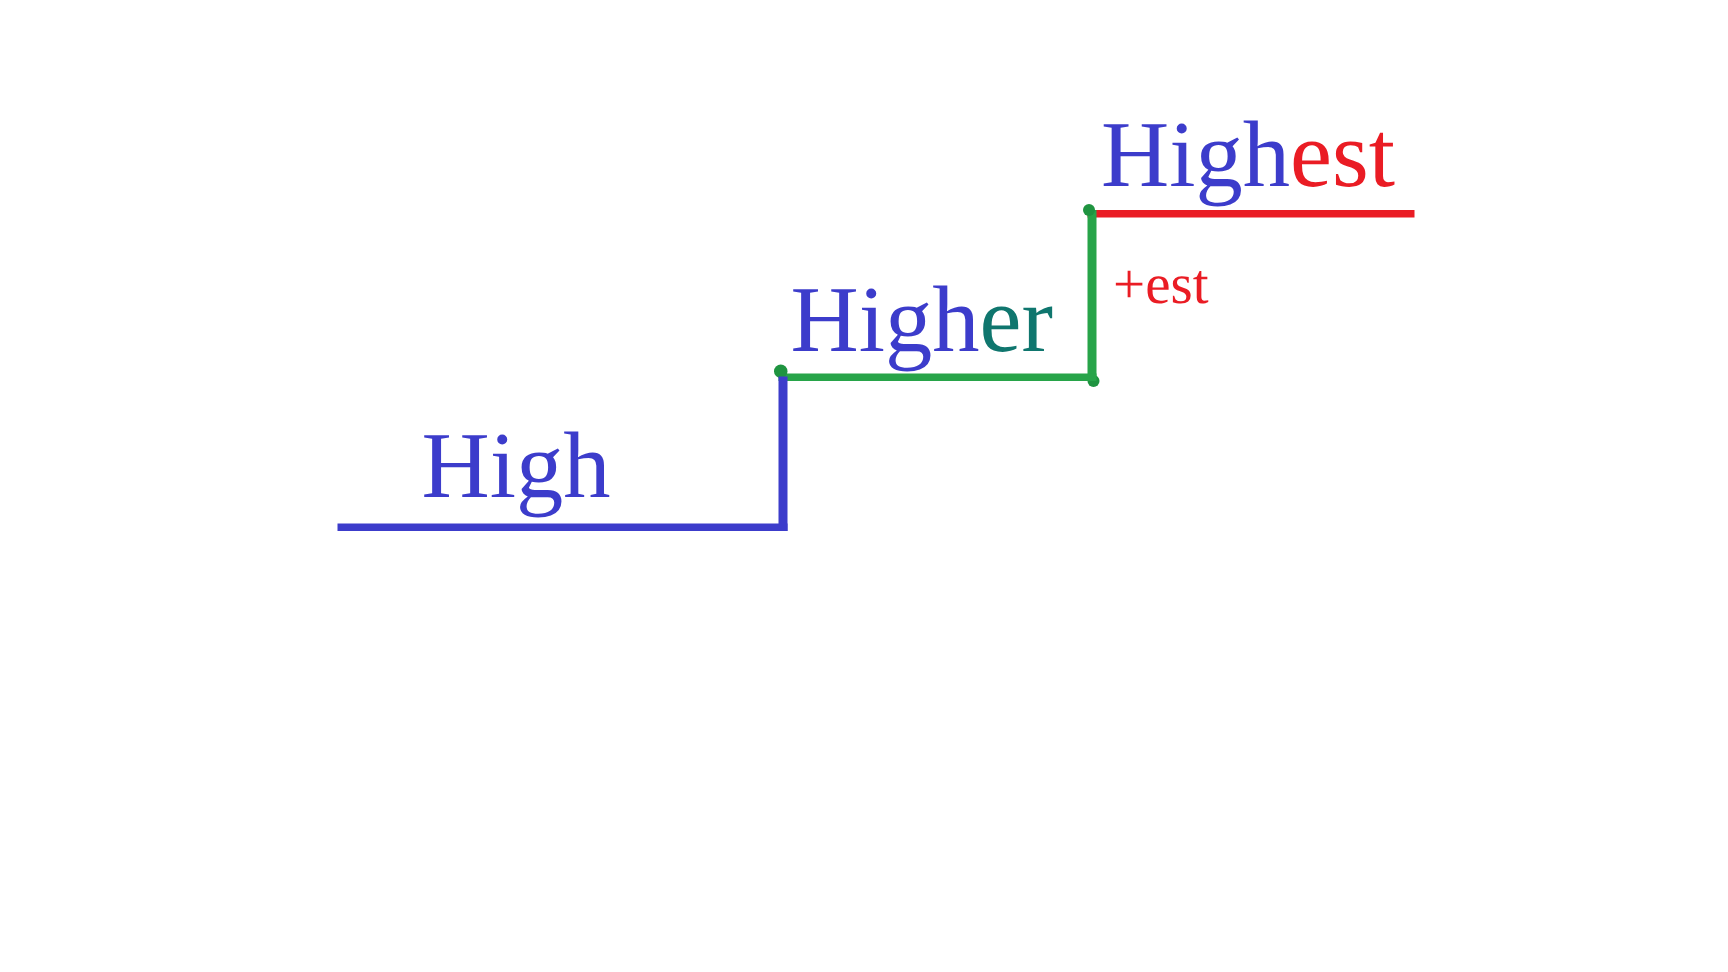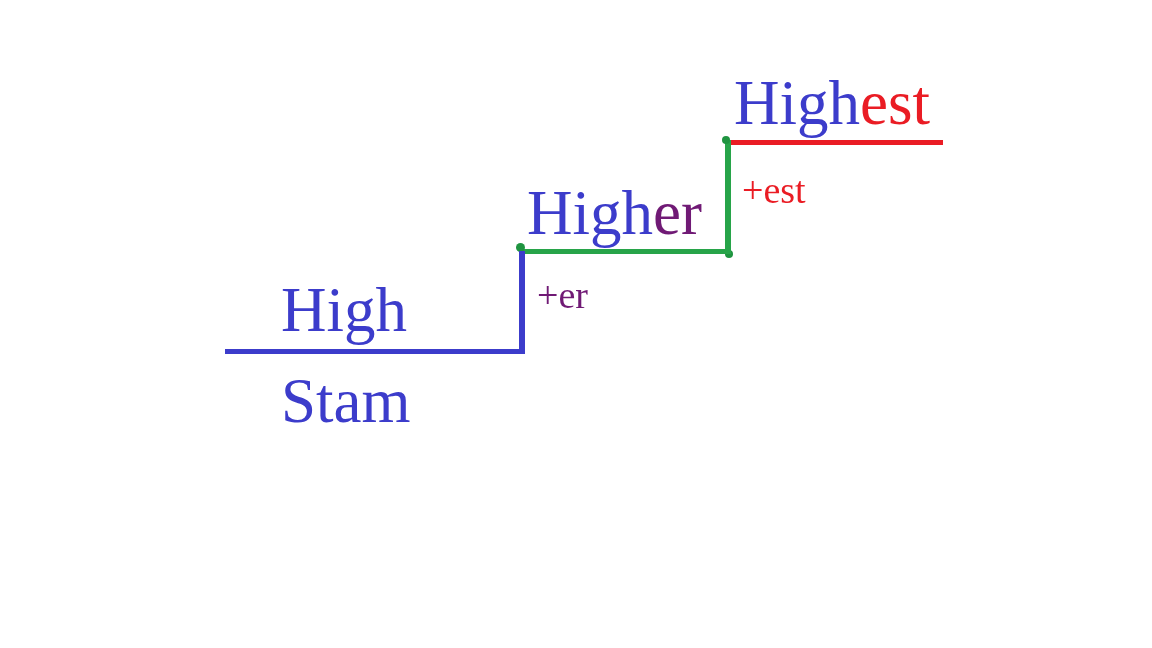--- a/index.html
+++ b/index.html
@@ -21,21 +21,21 @@
     line-height: 1;
     white-space: nowrap;
   }
   .suffix-note {
     position: absolute;
     font-size: 38px;
     line-height: 1;
     white-space: nowrap;
   }
   .c-blue  { color: #3c3ccb; }
-  .c-green { color: #701a75; }
+  .c-green { color: #0f766e; }
   .c-red   { color: #ea1c24; }
   .line {
     position: absolute;
   }
   .l-blue  { background: #3c3ccb; }
   .l-green { background: #27a449; }
   .l-red   { background: #ea1c24; }
   .dot {
     position: absolute;
     border-radius: 50%;
@@ -55,19 +55,17 @@
   <div class="dot" style="left:722px; top:136px; width:8px; height:8px;"></div>
   <div class="dot" style="left:725px; top:250px; width:8px; height:8px;"></div>
   <div class="suffix-note c-red" style="left:742px; top:171px;">+est</div>
 
   <div class="word" style="left:527px; top:182px;">
     <span class="c-blue">High</span><span class="c-green">er</span>
   </div>
   <div class="line l-green" style="left:519px; top:249px; width:212px; height:5px;"></div>
   <div class="dot" style="left:516px; top:243px; width:9px; height:9px;"></div>
   <div class="line l-blue" style="left:519px; top:251px; width:6px; height:103px;"></div>
-  <div class="suffix-note c-green" style="left:537px; top:276px;">+er</div>
 
   <div class="word c-blue" style="left:281px; top:279px;">High</div>
   <div class="line l-blue" style="left:225px; top:349px; width:300px; height:5px;"></div>
-  <div class="word c-blue" style="left:281px; top:370px;">Stam</div>
 
 </div>
 
 </body></html>

